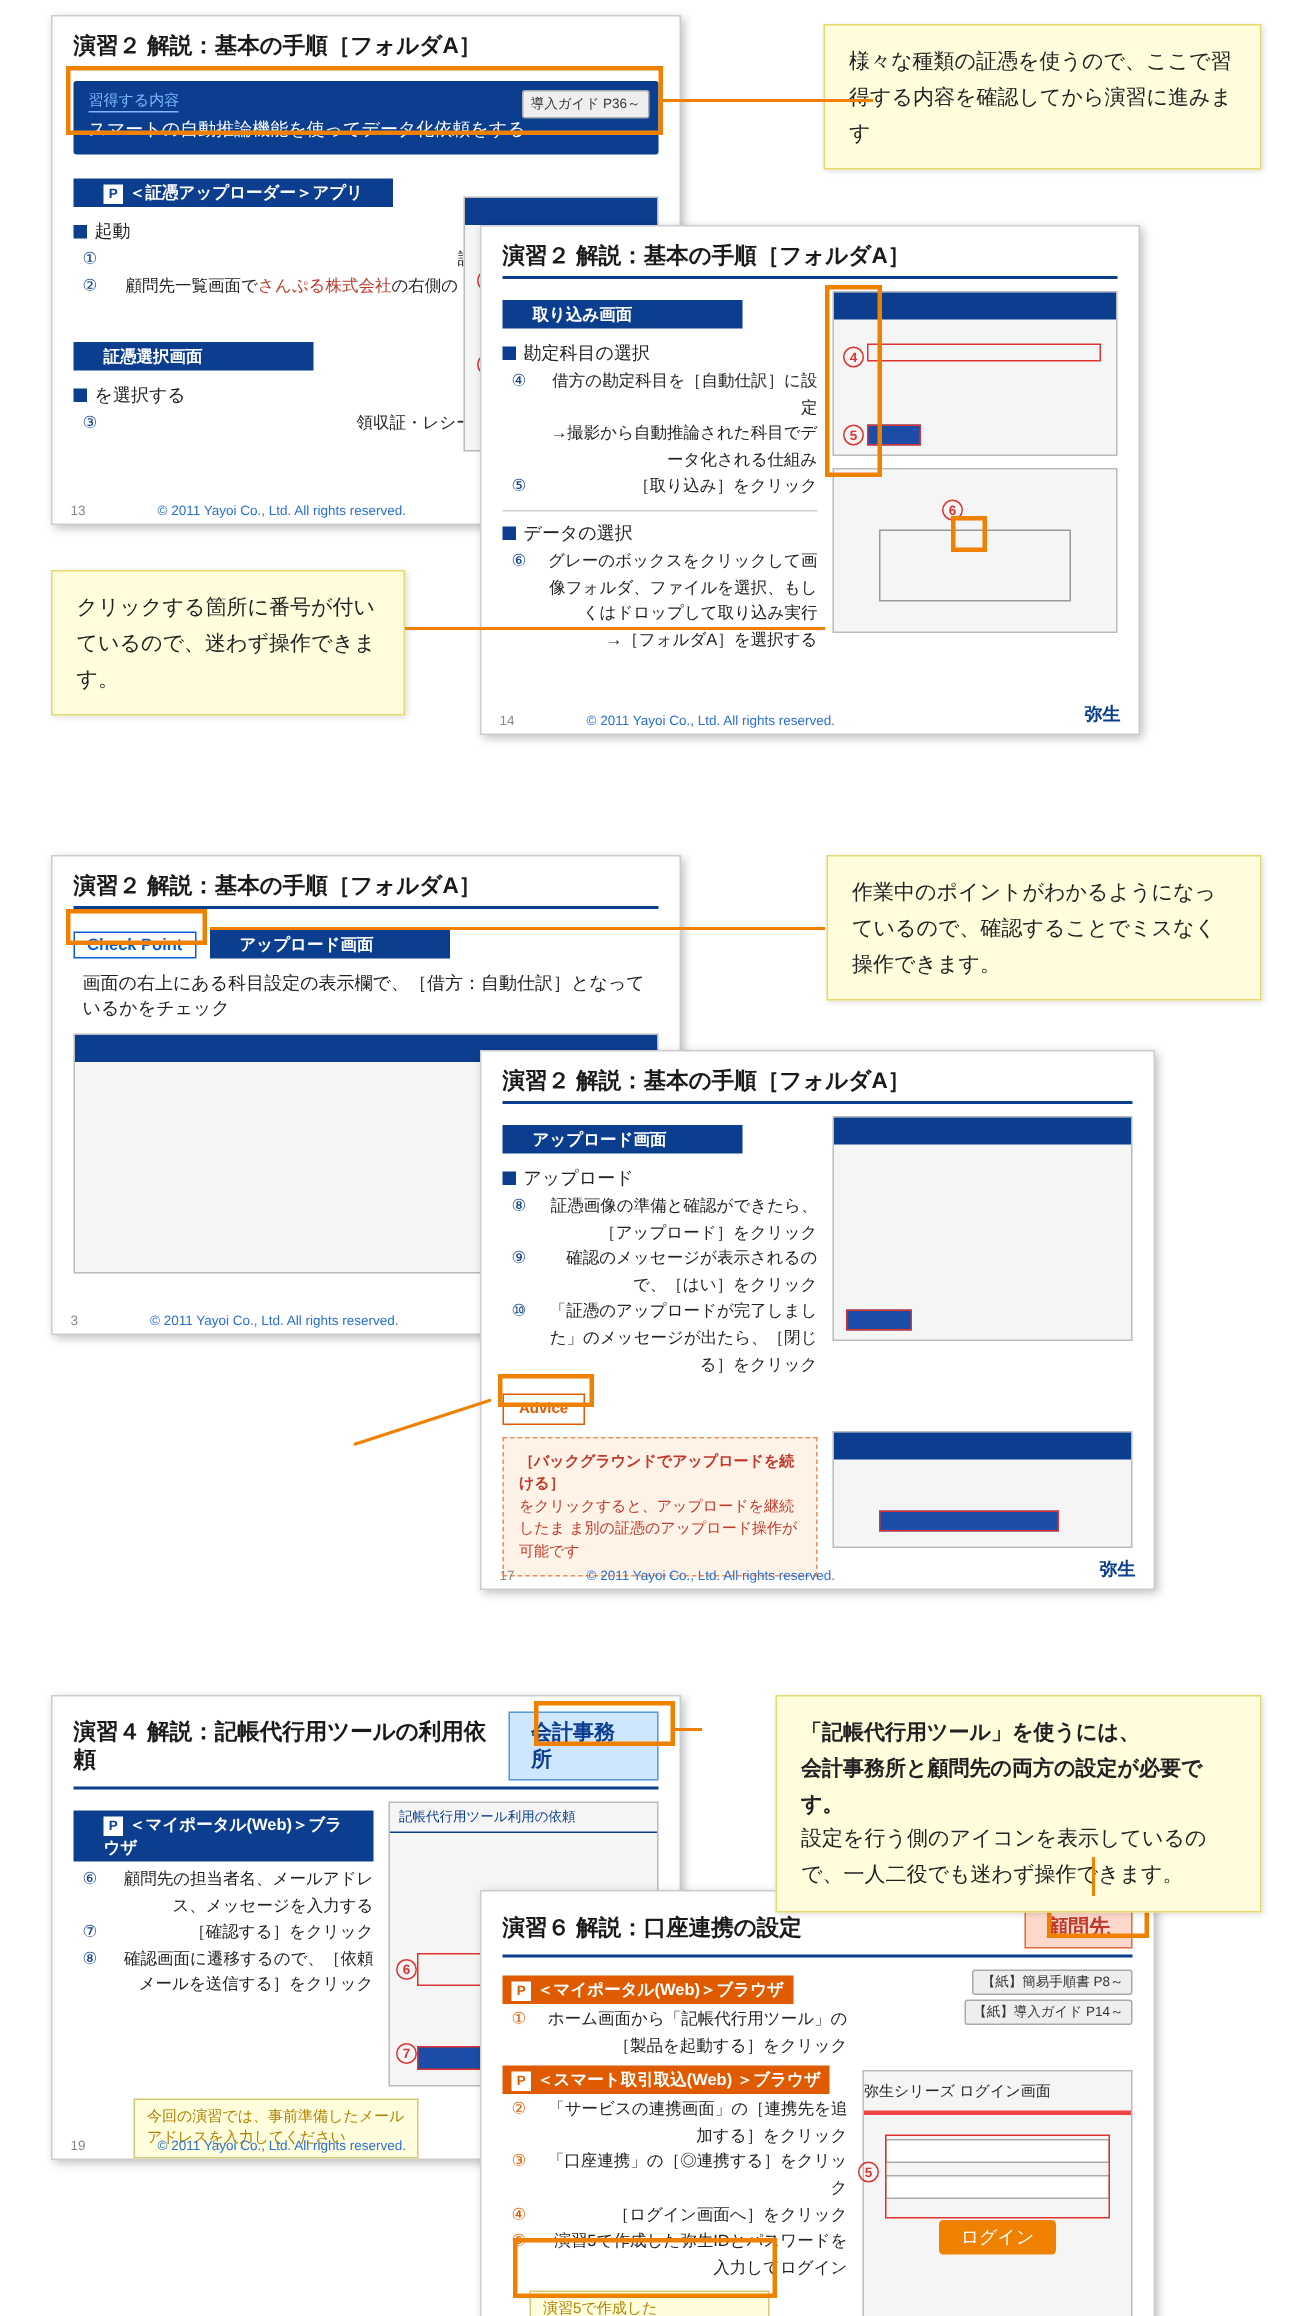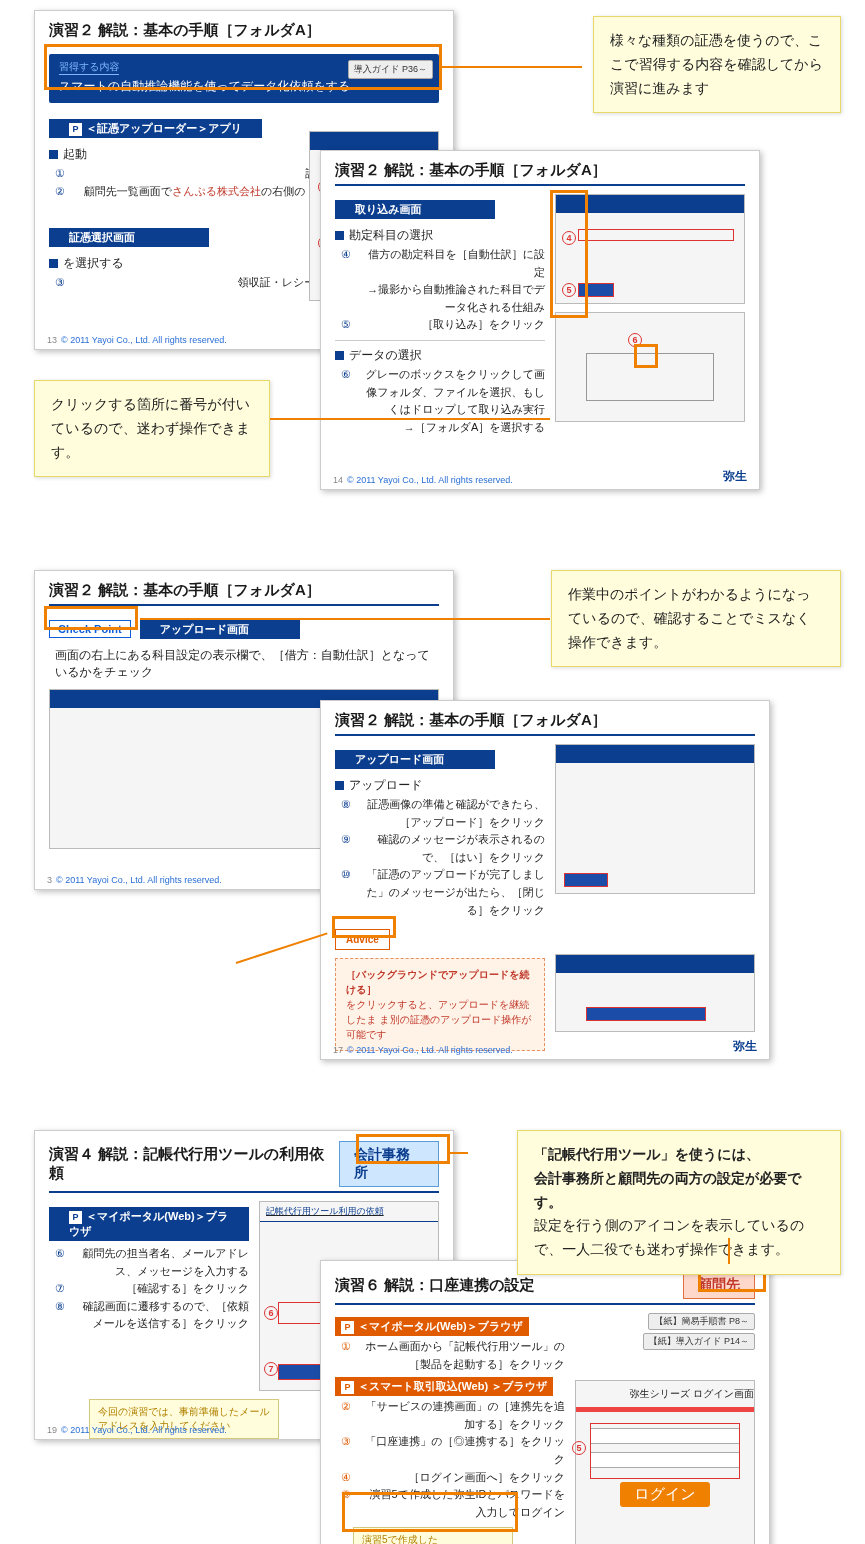--- a/index.html
+++ b/index.html
@@ -3,21 +3,21 @@
 <meta charset="utf-8">
 <style>
   * { margin: 0; padding: 0; box-sizing: border-box; }
   body { font-family: "Meiryo", "Hiragino Kaku Gothic Pro", sans-serif; font-size: 11px; background: #fff; width: 865px; padding: 10px; color: #222; }
 
   .section { position: relative; margin-bottom: 60px; min-height: 420px; }
 
   .slide { position: absolute; background: #fff; border: 1px solid #ccc; box-shadow: 2px 2px 6px rgba(0,0,0,0.25); padding: 10px 14px 26px 14px; }
   .slide-title { font-size: 15px; font-weight: bold; border-bottom: 2px solid #0b3e8f; padding-bottom: 4px; margin-bottom: 8px; color: #1a1a1a; }
   .slide-footer { position: absolute; left: 12px; right: 12px; bottom: 4px; display: flex; justify-content: space-between; align-items: flex-end; font-size: 9px; color: #0b3e8f; }
-  .slide-footer .cp { color: #2a6fd6; }
+  .slide-footer .cp { color: #2a6fd6; margin-left: 44px; }
   .slide-footer .brand { color: #0b3e8f; font-weight: bold; font-size: 12px; }
   .slide-footer .pnum { color: #888; font-size: 9px; margin-right: 4px; }
 
   .blue-bar { background: #0b3e8f; color: #fff; padding: 6px 10px 8px 10px; border-radius: 2px; margin-bottom: 10px; position: relative; }
   .blue-bar .hdr { color: #7fb8ff; font-size: 10px; border-bottom: 1px solid #7fb8ff; display: inline-block; margin-bottom: 3px; }
   .blue-bar .txt { font-size: 12px; }
   .guide-btn { position: absolute; right: 6px; top: 6px; background: #eee; border: 1px solid #aaa; color: #333; font-size: 9px; padding: 2px 5px; border-radius: 2px; }
 
   .sect-head { background: #0b3e8f; color: #fff; font-size: 11px; padding: 2px 20px; display: inline-block; min-width: 160px; margin: 6px 0 4px 0; font-weight: bold; }
   .sect-head .pbox { display:inline-block; background:#fff; color:#0b3e8f; width:13px; height:13px; text-align:center; line-height:13px; font-size:9px; margin-right:4px; vertical-align:middle; }
@@ -45,21 +45,21 @@
   .red-em { color: #c0392b; }
 
   .role-chip { display:inline-block; background:#cfe6ff; border:1px solid #5a9cd6; color:#0b3e8f; font-weight:bold; font-size:14px; padding:4px 14px; }
   .role-chip.red { background:#ffd8cc; border-color:#e07040; color:#c0392b; }
 
   .orange-head { background:#e05a00; color:#fff; font-size:11px; padding:2px 6px; display:inline-block; margin:4px 0 2px 0; font-weight:bold; }
   .orange-head .pbox { display:inline-block; background:#fff; color:#e05a00; width:13px; height:13px; text-align:center; line-height:13px; font-size:9px; margin-right:4px; vertical-align:middle; }
 
   .note-box { background:#fffddc; border:1px solid #d6c87a; color:#b08000; font-size:10px; padding:5px 8px; line-height:1.4; }
   .btn-box { display:inline-block; border:1px solid #aaa; background:#eee; font-size:9px; padding:1px 5px; color:#333; border-radius:2px; }
-  .btn-orange { display:inline-block; background:#f08000; color:#fff; font-size:15px; padding:3px 14px; border-radius:3px;font-family:Liberation Mono, monospace; }
+  .btn-orange { display:inline-block; background:#f08000; color:#fff; font-size:12px; padding:3px 14px; border-radius:3px;font-family:Liberation Mono, monospace; }
 
   .num-circ { display:inline-block; width:14px; height:14px; border:1.5px solid #d33; color:#d33; border-radius:50%; text-align:center; line-height:12px; font-size:9px; font-weight:bold; }
 </style>
 </head>
 <body>
 
 <div class="section" style="height:500px;">
 
   <div class="slide" style="left:24px; top:0; width:420px; height:340px;">
     <div class="slide-title">演習２ 解説：基本の手順［フォルダA］</div>
@@ -145,21 +145,21 @@
     </div>
     <div class="slide-footer">
         <span><span class="pnum">14</span><span class="cp">© 2011 Yayoi Co., Ltd.  All rights reserved.</span></span>
         <span class="brand">弥生</span>
       </div>
   </div>
 
   <div class="orange-box" style="left:540px; top:180px; width:38px; height:128px;"></div>
   <div class="orange-box" style="left:624px; top:334px; width:24px; height:24px;"></div>
 
-  <div class="callout big" style="right:14px; top:6px; width:248px;">様々な種類の証憑を使うので、ここで習得する内容を確認してから演習に進みます</div>
+  <div class="callout big" style="right:14px; top:6px; width:292px;">様々な種類の証憑を使うので、ここで習得する内容を確認してから演習に進みます</div>
   <div class="orange-line" style="left:432px; top:56px; width:140px;"></div>
 
   <div class="callout" style="left:24px; top:370px; width:236px;">クリックする箇所に番号が付いているので、迷わず操作できます。</div>
   <div class="orange-line" style="left:260px; top:408px; width:280px;"></div>
 
 </div>
 
 <div class="section" style="height:500px;">
 
   <div class="slide" style="left:24px; top:0; width:420px; height:320px;">
@@ -252,21 +252,21 @@
               <span class="num">⑦</span>
               <span class="t">［確認する］をクリック</span>
             </div>
           <div class="row">
               <span class="num">⑧</span>
               <span class="t">確認画面に遷移するので、［依頼メールを送信する］をクリック</span>
             </div>
         </div>
       </div>
       <div style="flex:1;">
-        <div class="img-ph" style="height:190px;text-decoration:underline;">
+        <div class="img-ph" style="height:190px;">
           <div style="font-size:9px; color:#0b3e8f; border-bottom:1px solid #0b3e8f; padding:3px 6px;">記帳代行用ツール利用の依頼</div>
           <span class="num-circ" style="position:absolute;left:4px;top:104px;">6</span>
           <div style="position:absolute;left:18px;top:100px;right:30px;height:22px;border:1.5px solid #d33;"></div>
           <span class="num-circ" style="position:absolute;left:4px;bottom:14px;">7</span>
           <div style="position:absolute;left:18px;bottom:10px;width:50px;height:16px;border:1.5px solid #d33;background:#1b4da8;"></div>
         </div>
       </div>
     </div>
     <div class="note-box" style="margin-top:8px; width:190px; margin-left:40px;">今回の演習では、事前準備したメールアドレスを入力してください</div>
     <div class="slide-footer">
@@ -312,21 +312,21 @@
         <div class="note-box" style="margin:6px 0 6px 18px; width:160px; white-space:pre-line;">演習5で作成した
 顧問先の弥生IDとパスワード</div>
         
       </div>
       <div style="flex:1;">
         <div style="text-align:right; margin-bottom:4px;">
           <span class="btn-box">【紙】簡易手順書   P8～</span><br>
           <span class="btn-box" style="margin-top:3px; display:inline-block;">【紙】導入ガイド   P14～</span>
         </div>
         <div class="img-ph" style="height:170px; margin-top:30px;">
-          <div style="font-size:10px; text-align:right; padding:6px 0; border-bottom:5px solid #ef4444;">弥生シリーズ ログイン画面</div>
+          <div style="font-size:10px; text-align:left; padding:6px 0; border-bottom:3px solid #ef4444;">弥生シリーズ ログイン画面</div>
           <div style="margin:16px 14px 6px 14px; height:16px; border:1px solid #aaa; background:#fff;"></div>
           <div style="margin:8px 14px; height:16px; border:1px solid #aaa; background:#fff;"></div>
           <div style="position:absolute;left:14px;top:42px;right:14px;height:56px;border:1.5px solid #d33;"></div>
           <span class="num-circ" style="position:absolute;left:-4px;top:60px;">5</span>
           <div style="text-align:center; margin-top:14px;"><span class="btn-orange">ログイン</span></div>
         </div>
       </div>
     </div>
 
   </div>

